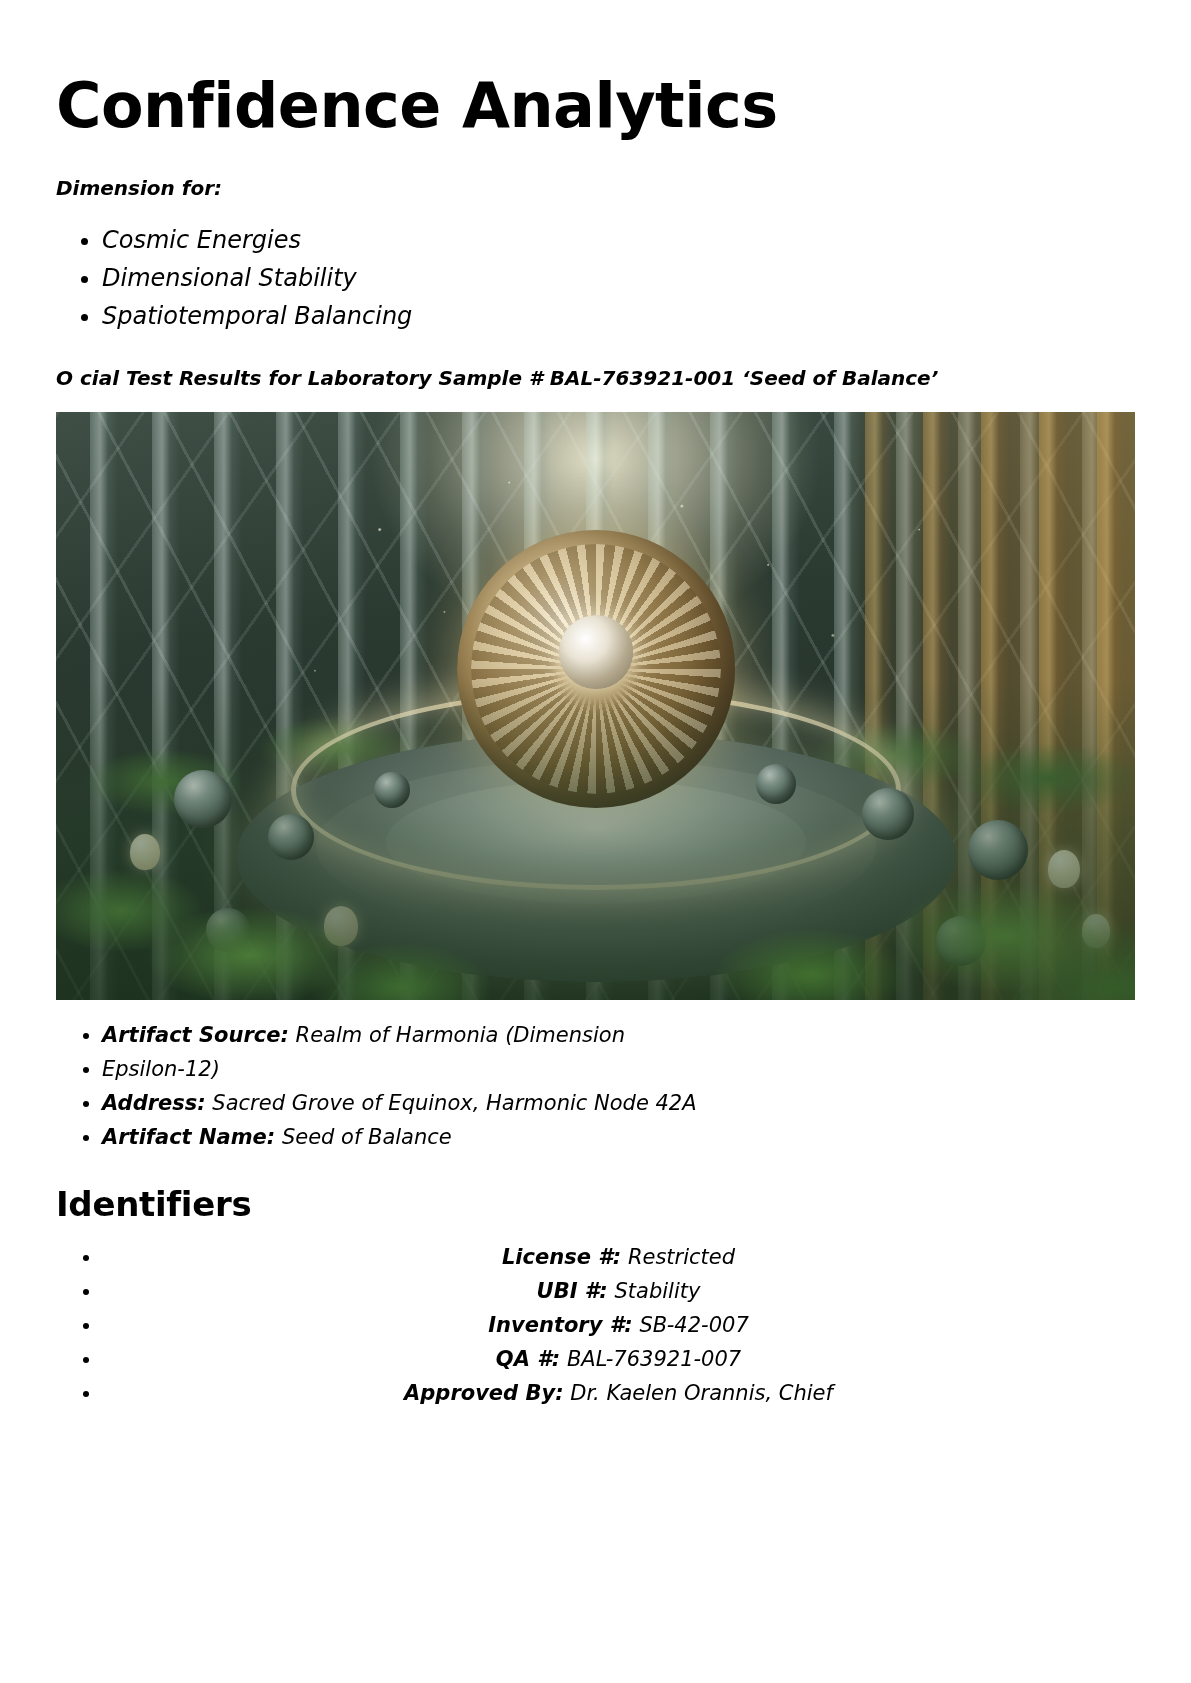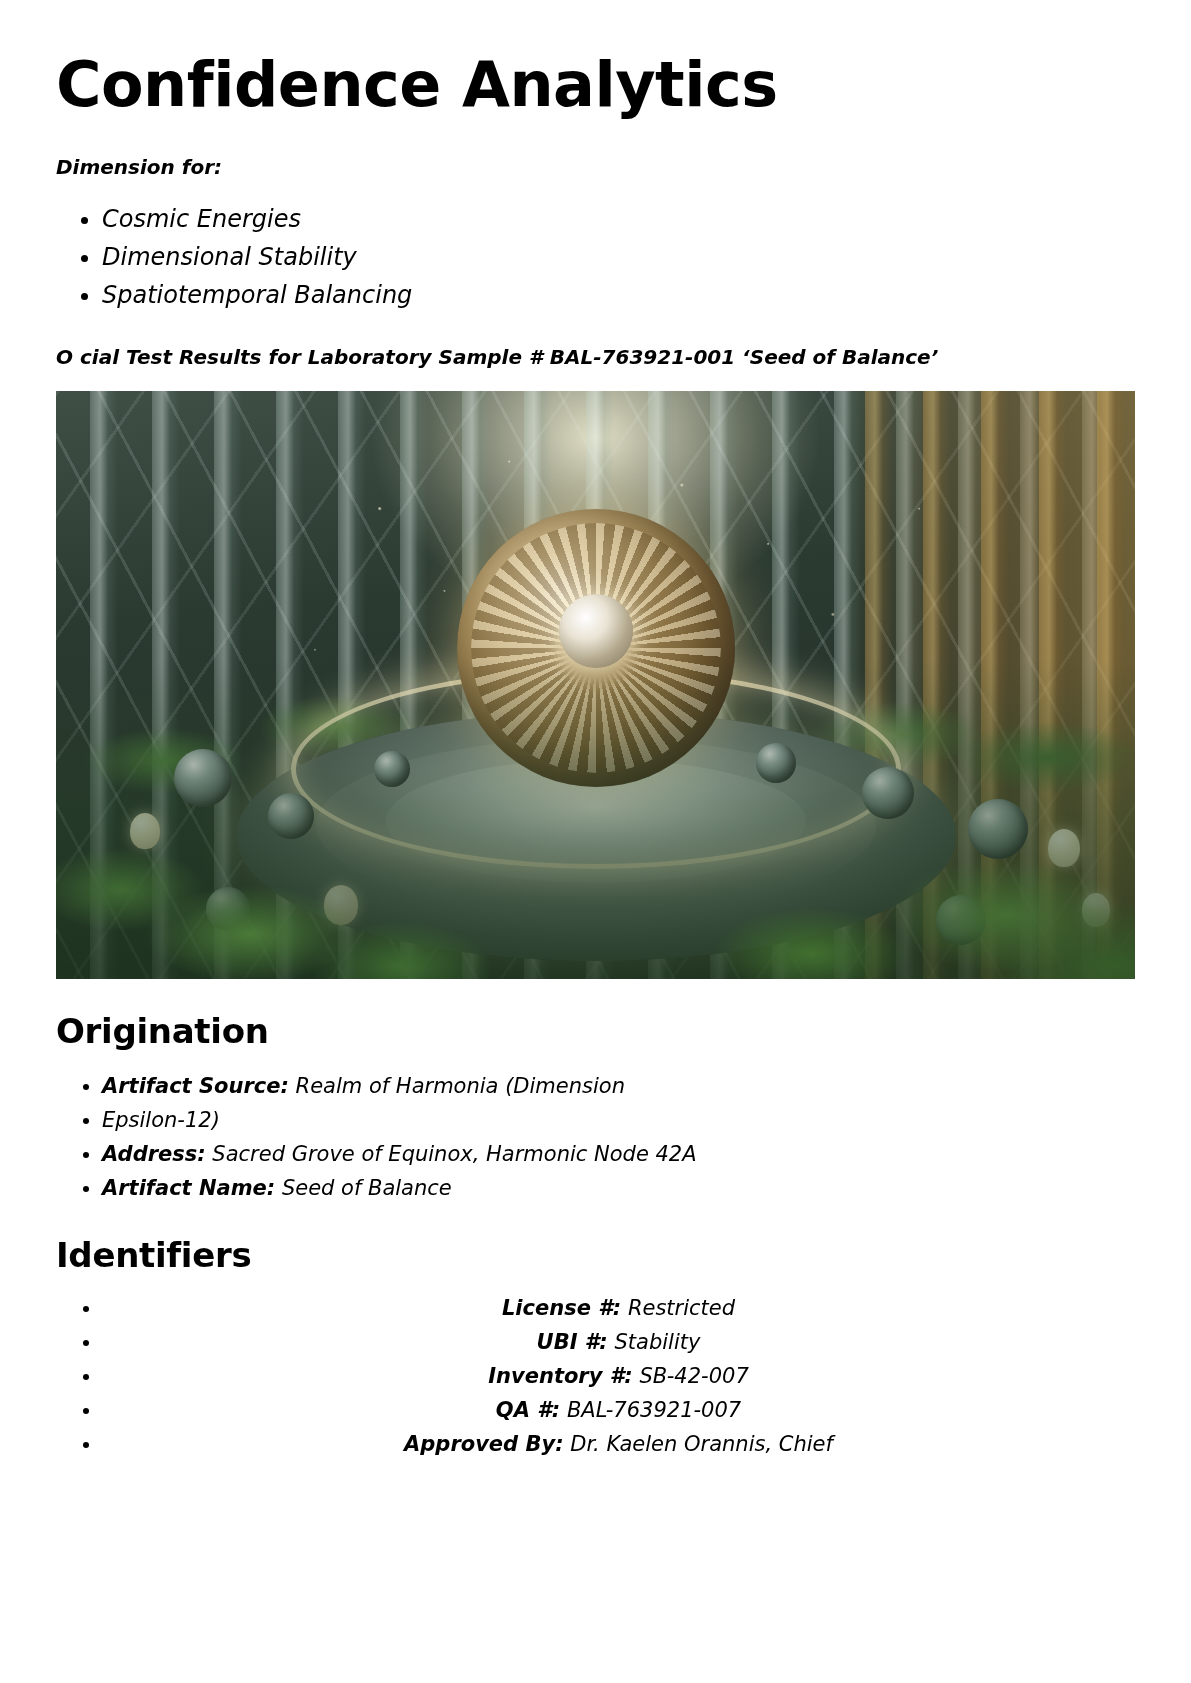--- a/index.html
+++ b/index.html
@@ -13,20 +13,21 @@
     font-family: "DejaVu Sans", sans-serif;
     color: #000000;
     overflow: hidden;
   }
   .page {
     width: 1191px;
     height: 1490px;
     box-sizing: border-box;
     padding: 52px 56px 7px 56px;
     position: relative;
+    margin-top: 21px;
   }
   .title {
     font-size: 62px;
     font-weight: bold;
     letter-spacing: -0.5px;
     line-height: 1.05;
     margin: 0 0 0 0;
   }
   .subtitle {
     font-size: 30px;
@@ -305,21 +306,20 @@
 
     <div class="pod" style="left:74px;bottom:130px;width:30px;height:36px;"></div>
     <div class="pod" style="left:268px;bottom:54px;width:34px;height:40px;"></div>
     <div class="pod" style="left:992px;bottom:112px;width:32px;height:38px;"></div>
     <div class="pod" style="left:1026px;bottom:52px;width:28px;height:34px;"></div>
 
     <div class="foliage"></div>
     <div class="motes"></div>
   </div>
 
-  <h2 class="section" id="origination-heading">Origination</h2>
   <ul class="data-list" id="origination-list">
       <li><span class="k">Artifact Source:</span> <span>Realm of Harmonia (Dimension</span></li>
       <li><span>Epsilon-12)</span></li>
       <li><span class="k">Address:</span> <span>Sacred Grove of Equinox, Harmonic Node 42A</span></li>
       <li><span class="k">Artifact Name:</span> <span>Seed of Balance</span></li>
     </ul>
 
   <h2 class="section" id="identifiers-heading">Identifiers</h2>
   <ul class="data-list" id="identifiers-list">
       <li><span class="k">License #:</span> <span>Restricted</span></li>

